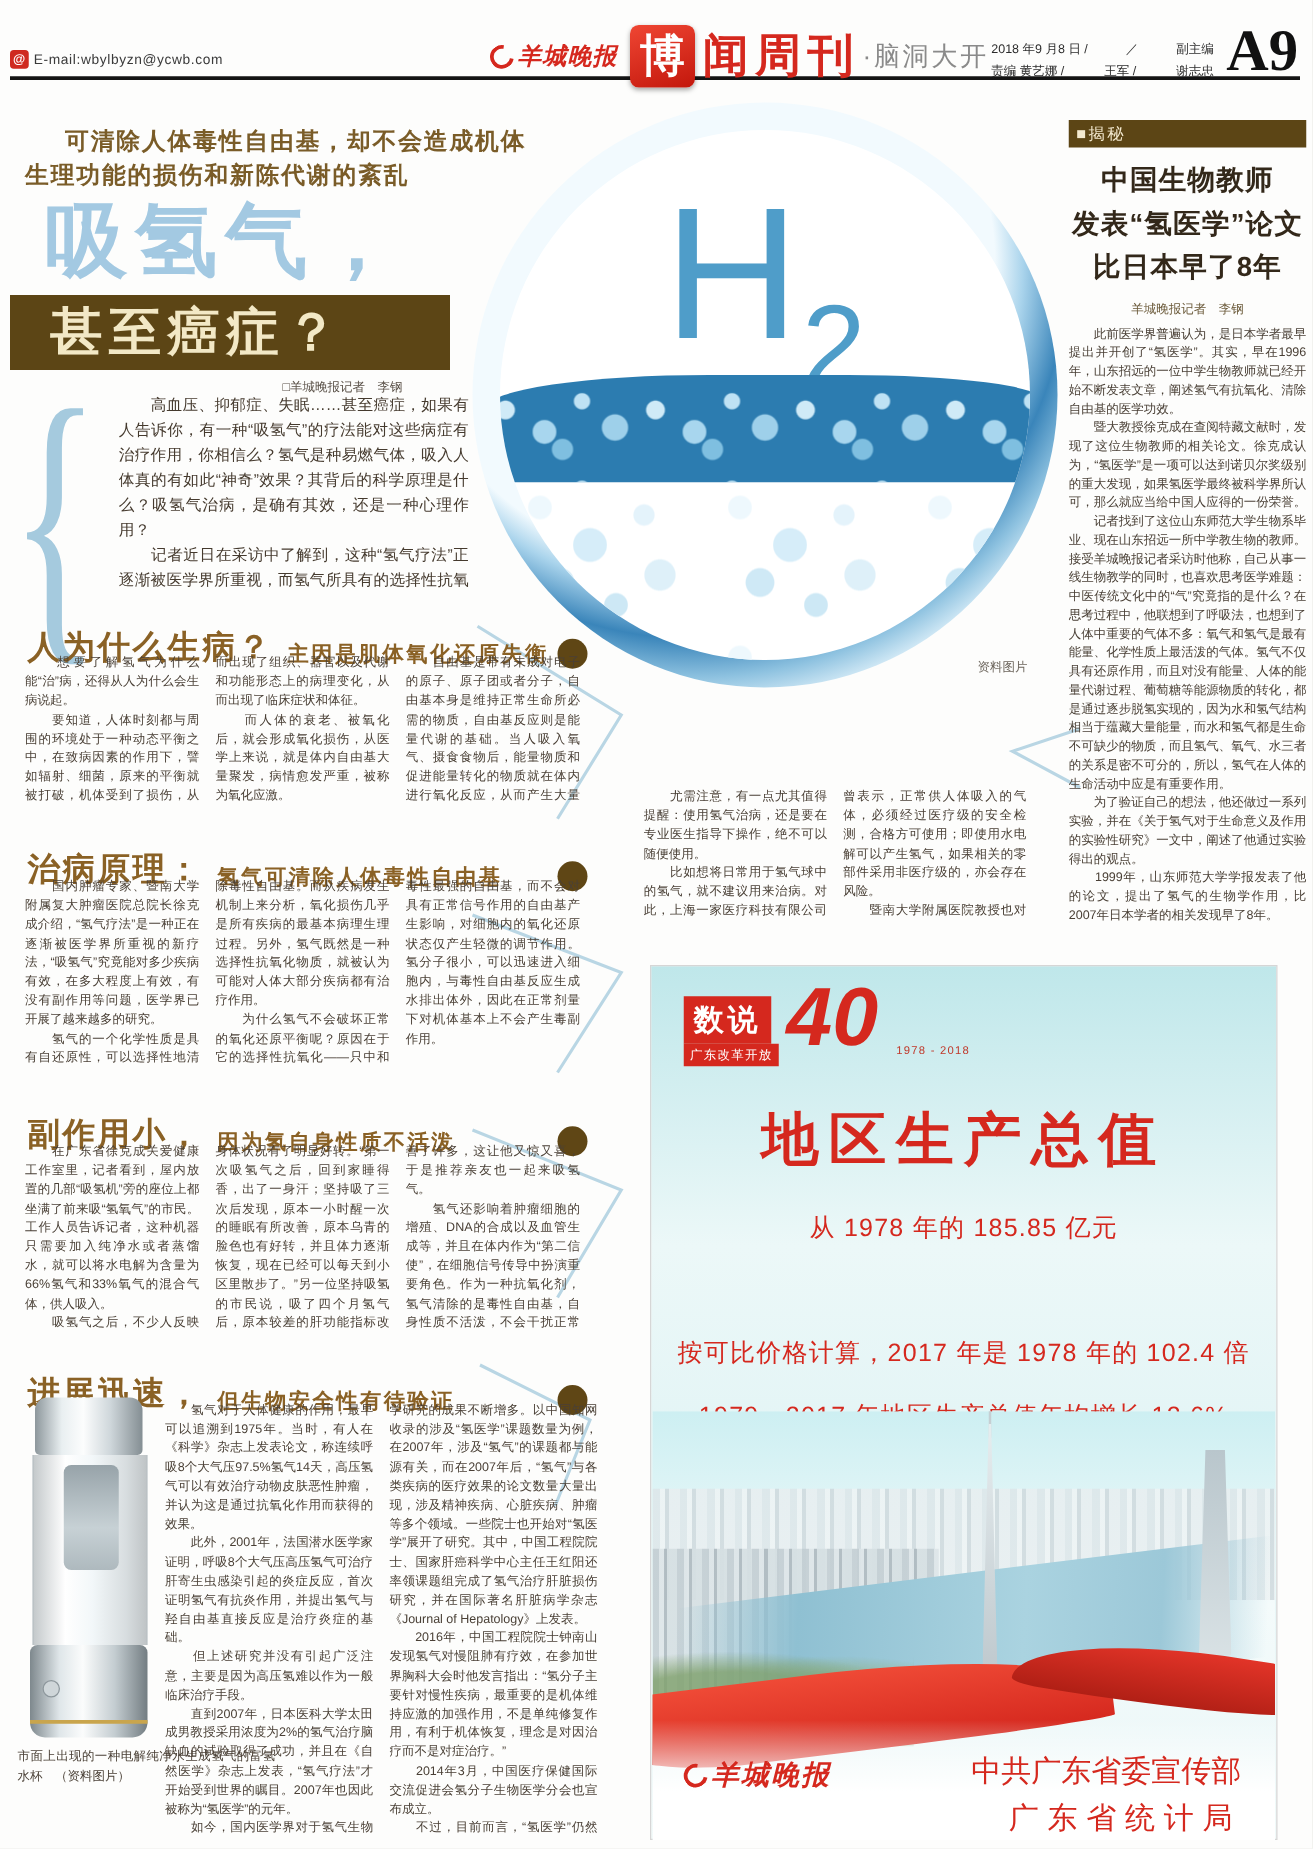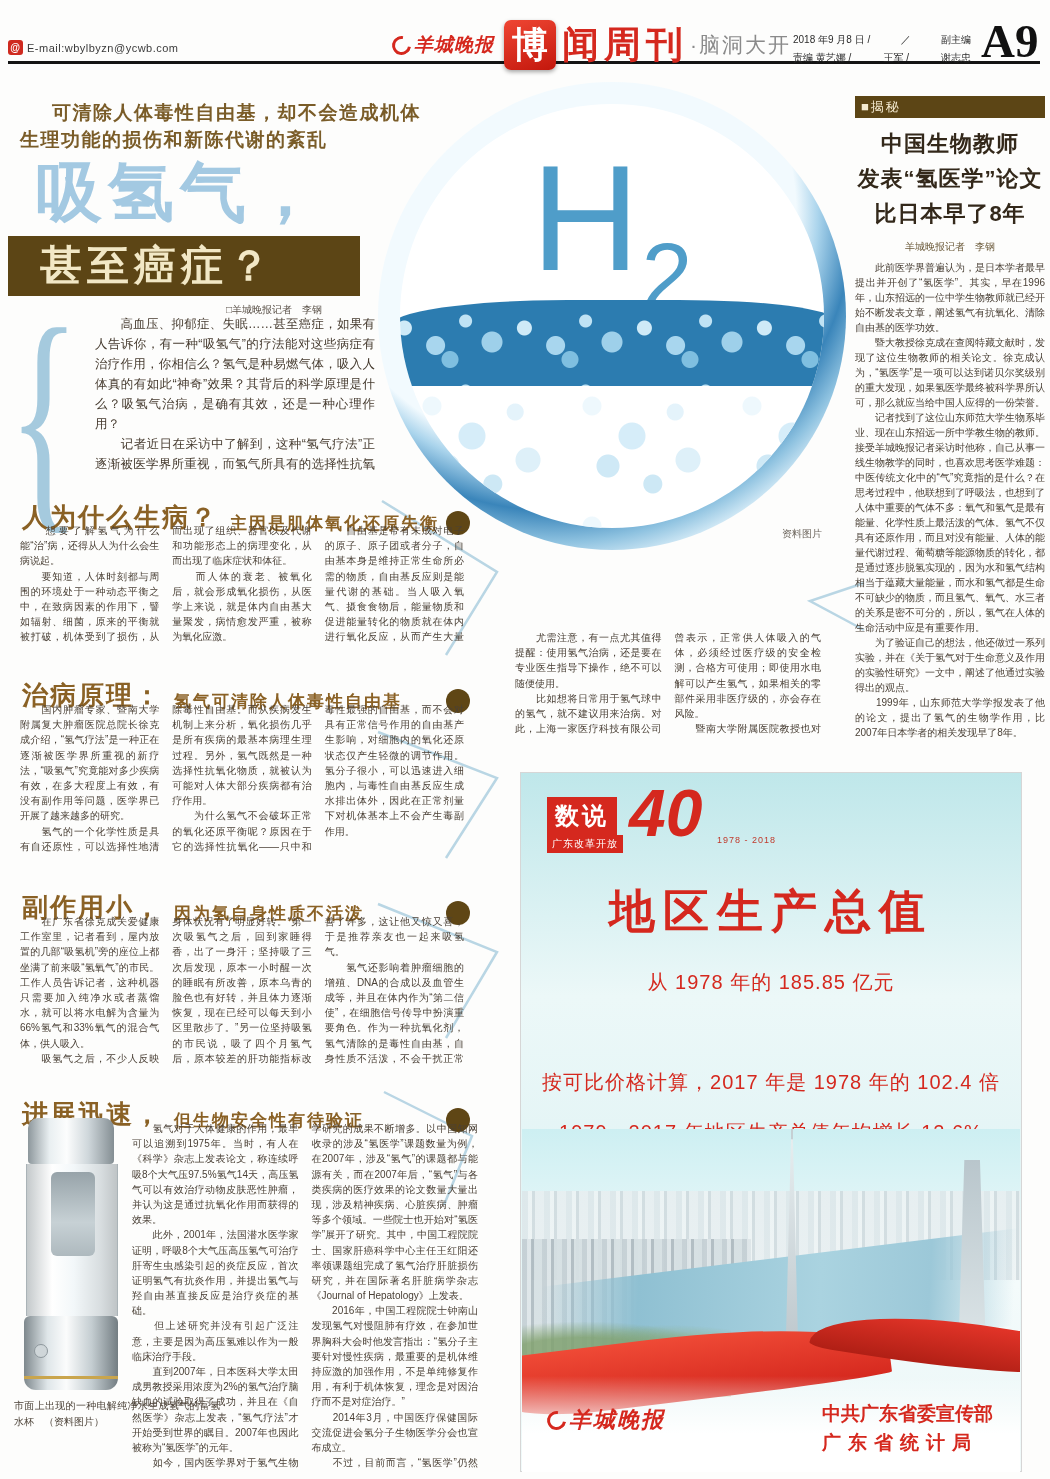--- a/index.html
+++ b/index.html
@@ -113,21 +113,21 @@
   .ph-antenna{position:absolute;left:calc(53% + 5px);top:-2%;width:2px;height:8%;background:#c5cfd3;}
   .ph-ifc{position:absolute;right:7%;top:9%;width:26px;height:48%;
           background:linear-gradient(180deg,#b9c6cc,#d8e1e4);clip-path:polygon(20% 0,80% 0,100% 100%,0 100%);}
   .ph-ribbon1{position:absolute;left:-6%;width:80%;top:60%;height:19%;background:linear-gradient(180deg,#ef4a36,#d5281e);
               border-radius:10% 90% 60% 40%/90% 100% 10% 60%;transform:rotate(-7deg);}
   .ph-ribbon2{position:absolute;left:58%;width:50%;top:55%;height:14%;background:linear-gradient(180deg,#e23428,#b01f15);
               border-radius:80% 20% 90% 10%/100% 60% 40% 10%;transform:rotate(9deg);}
   .ph-white{position:absolute;left:0;right:0;bottom:0;height:96px;background:linear-gradient(180deg,rgba(255,255,255,0),#ffffff 60%);}
   .ad-brand{position:absolute;left:26px;top:632px;display:flex;align-items:center;font-size:22px;font-weight:700;
             font-style:italic;color:#d5281e;letter-spacing:2px;}
-  .ad-orgs{position:absolute;right:28px;top:626px;text-align:left;font-size:19px;font-weight:700;color:#d5281e;line-height:1.55;}
+  .ad-orgs{position:absolute;right:28px;top:626px;text-align:right;font-size:24px;font-weight:400;color:#d5281e;line-height:1.55;}
   .ad-org2{letter-spacing:7px;}
   
   svg.connect{position:absolute;left:0;top:0;pointer-events:none;}
 </style>
 </head>
 <body>
 
 <div id="page">
 
   <div class="abs email">

